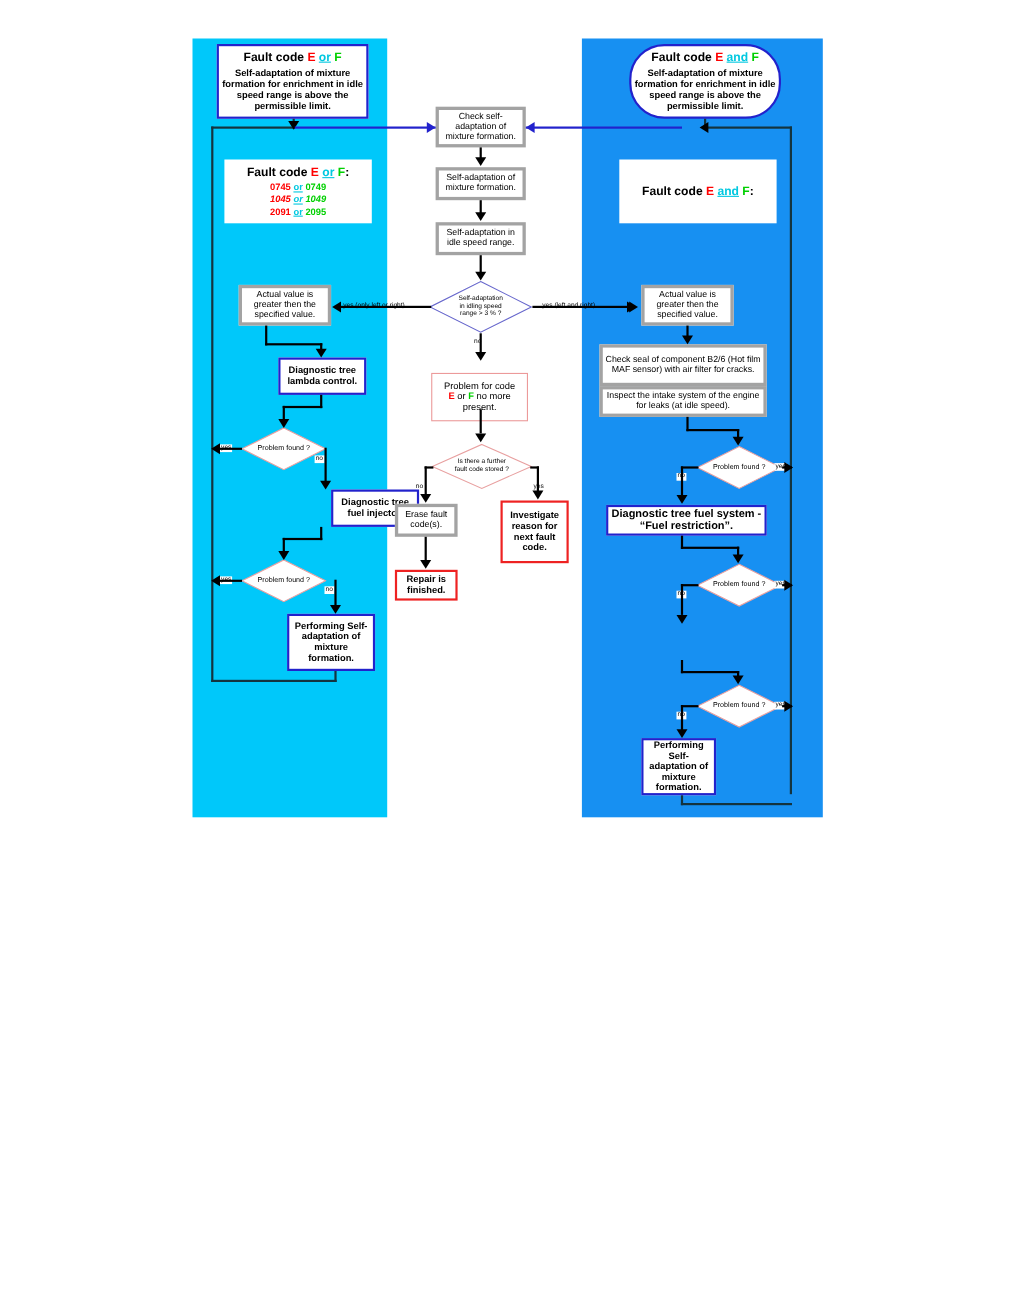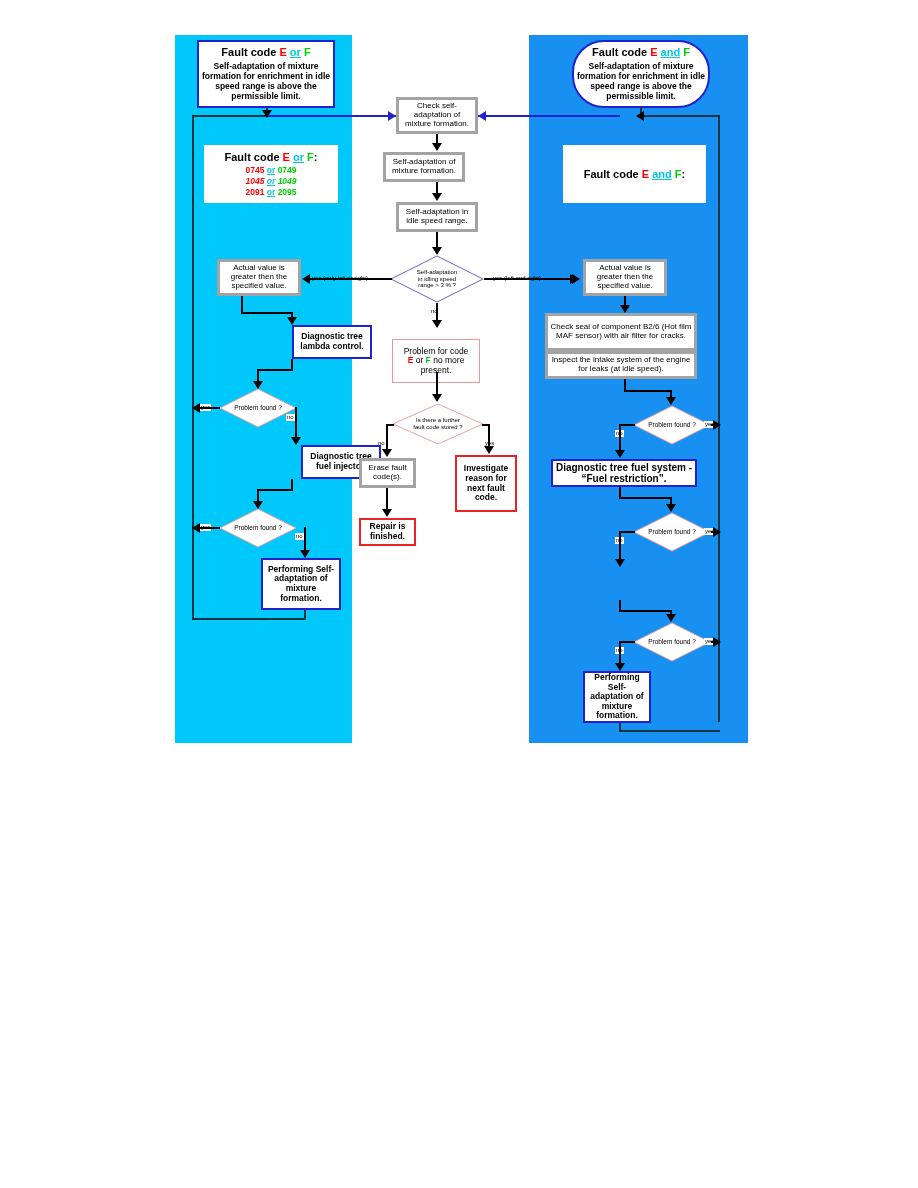--- a/index.html
+++ b/index.html
@@ -104,21 +104,21 @@
           <span class="grn">2095</span>
         </div>
       </div>
     </div>
   </div>
 
   <div class="node b-thin" style="left:217px;top:259px;width:84px;height:37px;font-size:8px;">
     <div class="inner">Actual value is greater then the specified value.</div>
   </div>
 
-  <div class="node b-blue bold" style="left:253px;top:325px;width:80px;height:34px;font-size:8.5px;margin-left:39px;">
+  <div class="node b-blue bold" style="left:253px;top:325px;width:80px;height:34px;font-size:8.5px;">
     <div class="inner">Diagnostic tree lambda control.</div>
   </div>
 
   <div class="diamond" style="left:219px;top:388px;width:78px;height:40px;">
     <svg width="78" height="40" viewBox="0 0 78 40">
       <polygon points="39,1 77,20 39,39 1,20" fill="#ffffff" stroke="#E8A0A0" stroke-width="1"></polygon>
     </svg>
     <div class="dtext" style="font-size:6.5px;">
       <span>Problem found ?</span>
     </div>
@@ -177,21 +177,21 @@
   <div class="ln" style="left:304px;top:527px;width:2px;height:25px;"></div>
   <div class="arw down" style="left:300px;top:550px;"></div>
 
   <div class="ln dk" style="left:304px;top:610px;width:2px;height:10px;"></div>
   <div class="ln dk" style="left:192px;top:618px;width:114px;height:2px;"></div>
 
   <div class="node b-thin" style="left:396px;top:97px;width:82px;height:37px;font-size:8px;">
     <div class="inner">Check self-adaptation of mixture formation.</div>
   </div>
 
-  <div class="node b-thin" style="left:383px;top:152px;width:82px;height:30px;font-size:8px;justify-content:flex-end;">
+  <div class="node b-thin" style="left:396px;top:152px;width:82px;height:30px;font-size:8px;justify-content:flex-end;">
     <div class="inner">Self-adaptation of mixture formation.</div>
   </div>
 
   <div class="node b-thin" style="left:396px;top:202px;width:82px;height:30px;font-size:8px;">
     <div class="inner">Self-adaptation in idle speed range.</div>
   </div>
 
   <div class="diamond" style="left:390px;top:255px;width:94px;height:48px;">
     <svg width="94" height="48" viewBox="0 0 94 48">
       <polygon points="47,1 93,24 47,47 1,24" fill="#ffffff" stroke="#6666CC" stroke-width="1"></polygon>

